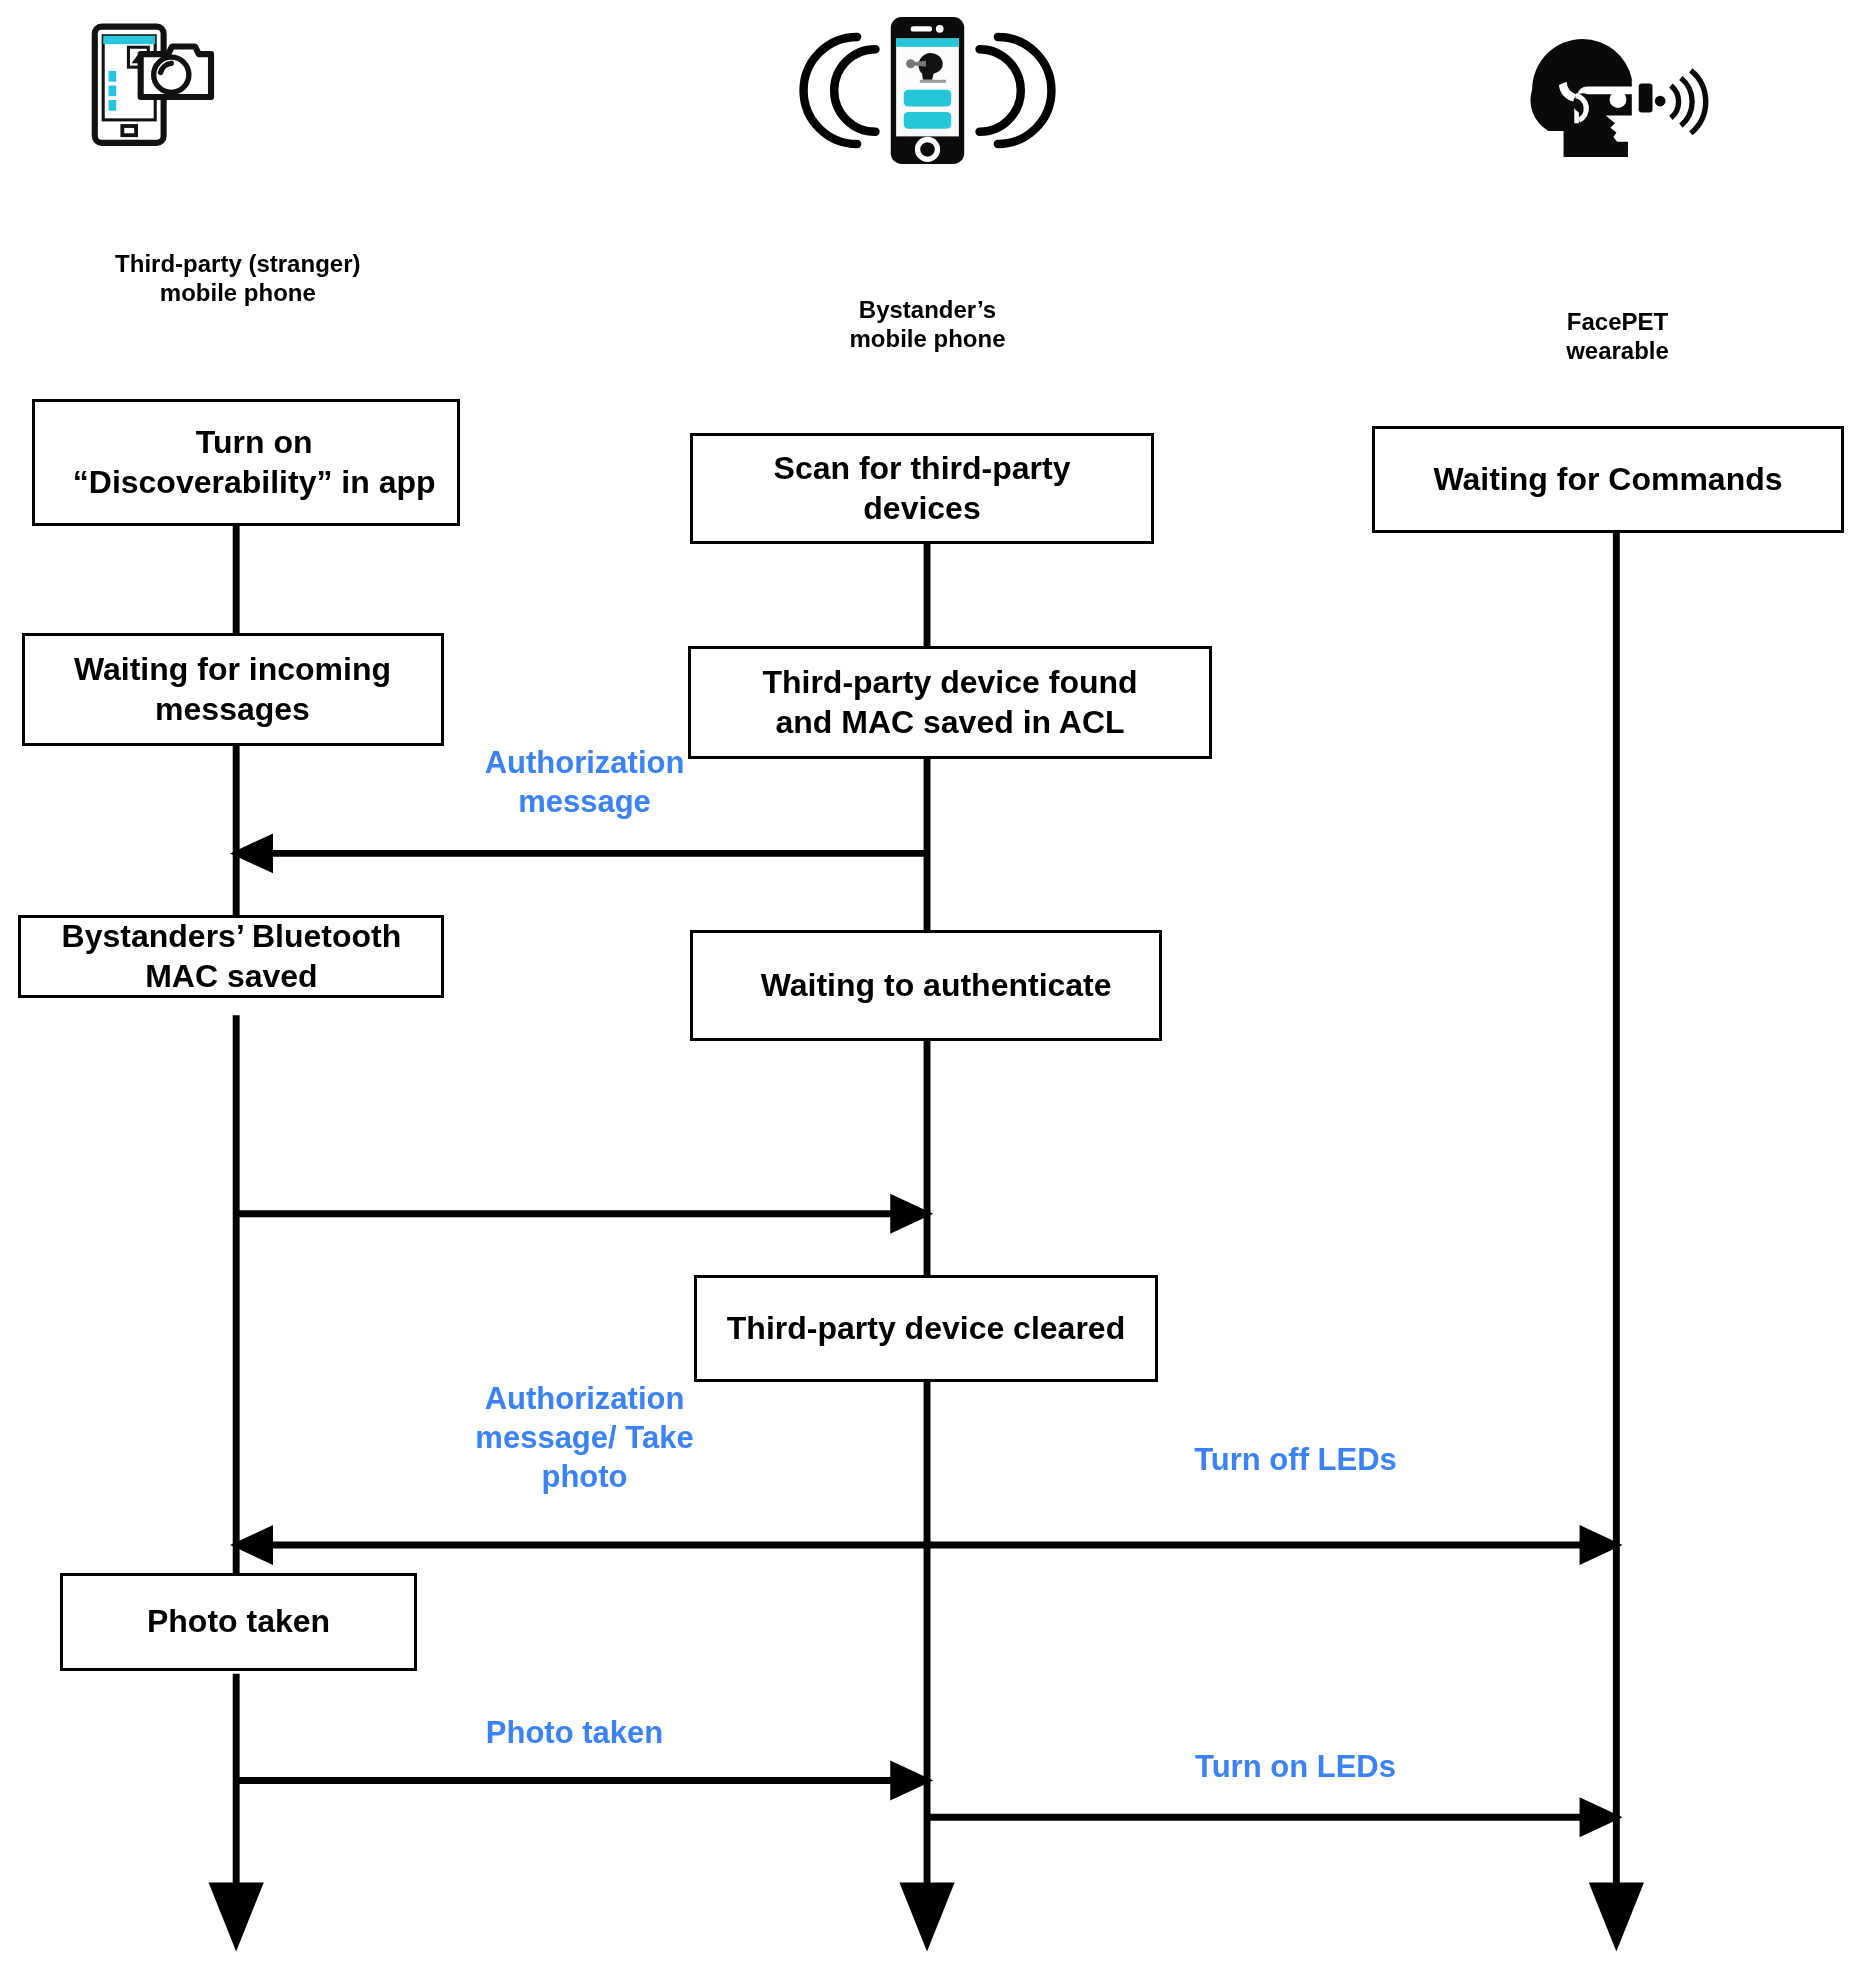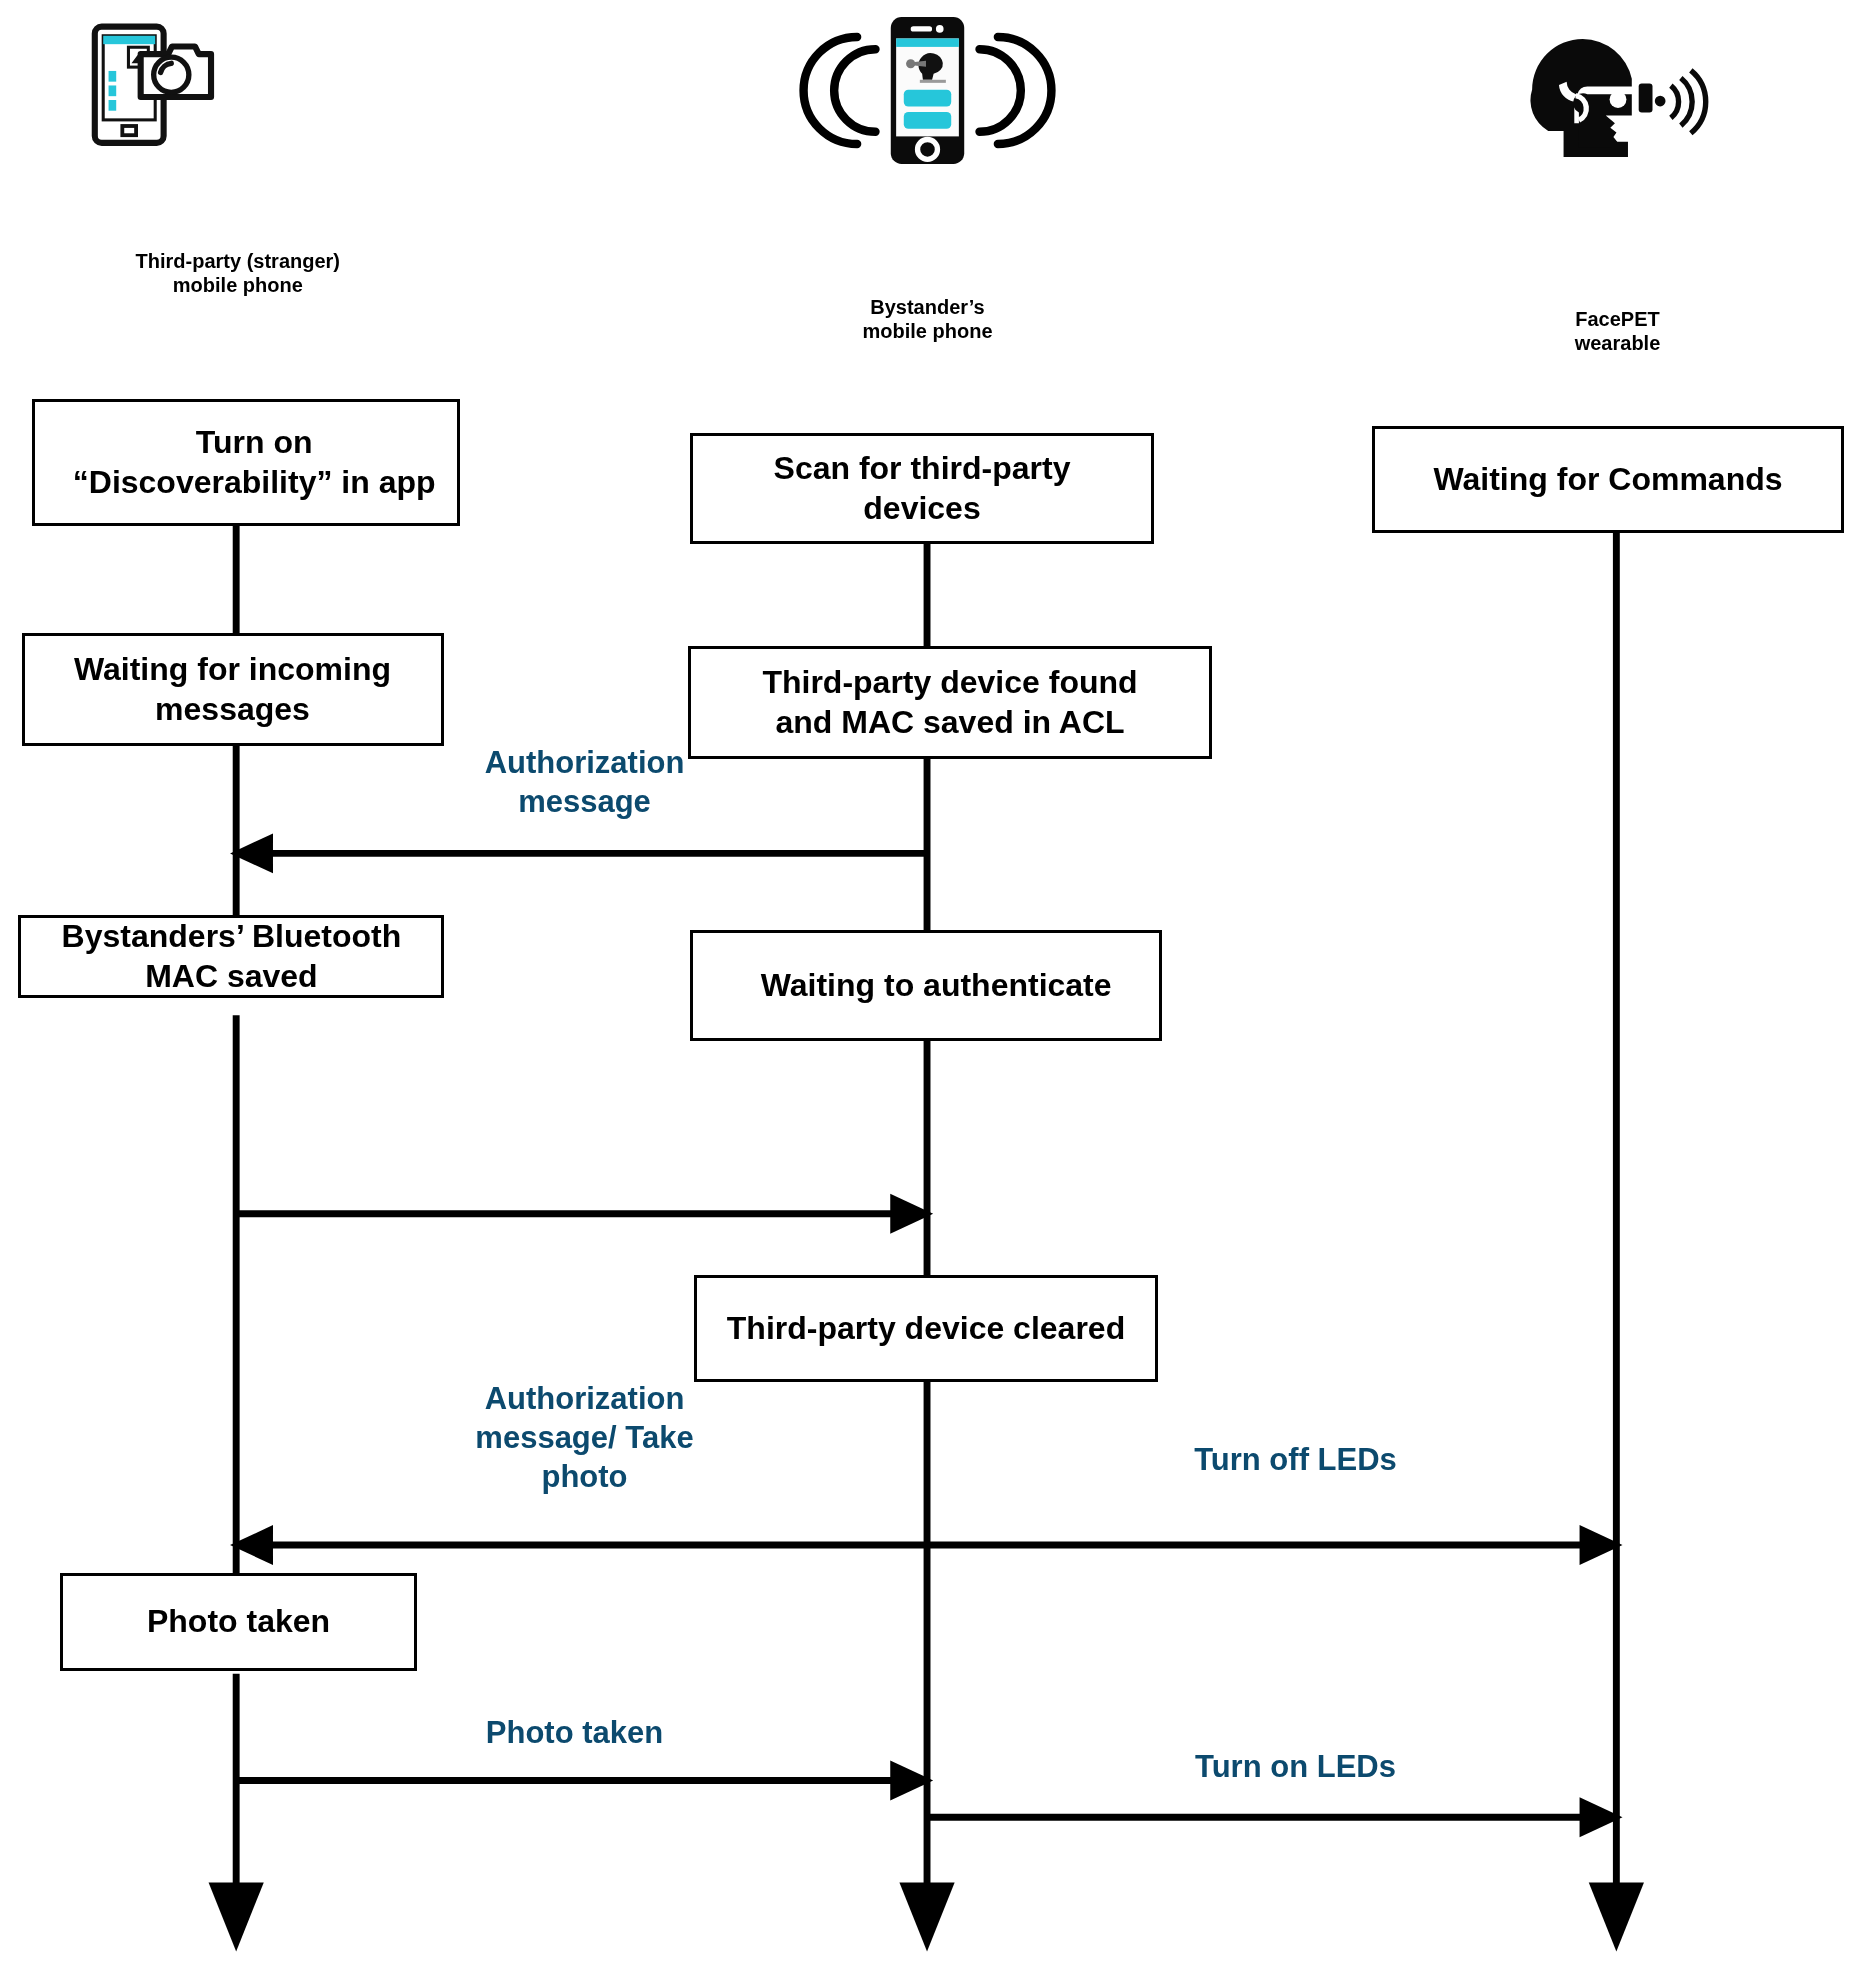--- a/index.html
+++ b/index.html
@@ -18,21 +18,21 @@
   svg.layer {
     position: absolute;
     top: 0; left: 0;
     width: 1874px;
     height: 1966px;
   }
   .lane-label {
     position: absolute;
     text-align: center;
     font-weight: bold;
-    font-size: 20px;
+    font-size: 24px;
     line-height: 1.22;
     color: #000;
     white-space: pre-line;
   }
   .proc-box {
     position: absolute;
     box-sizing: border-box;
     border: 3.1px solid #000;
     background: #fff;
     display: flex;
@@ -45,21 +45,21 @@
     color: #000;
     white-space: pre-line;
     padding: 3.1px 7.7px;
   }
   .msg-label {
     position: absolute;
     text-align: center;
     font-weight: bold;
     font-size: 31px;
     line-height: 1.25;
-    color: #0c4a6e;
+    color: #3b82f6;
     white-space: pre-line;
   }
   .icon-wrap {
     position: absolute;
   }
 </style>
 </head>
 <body>
 
 <div id="canvas">

